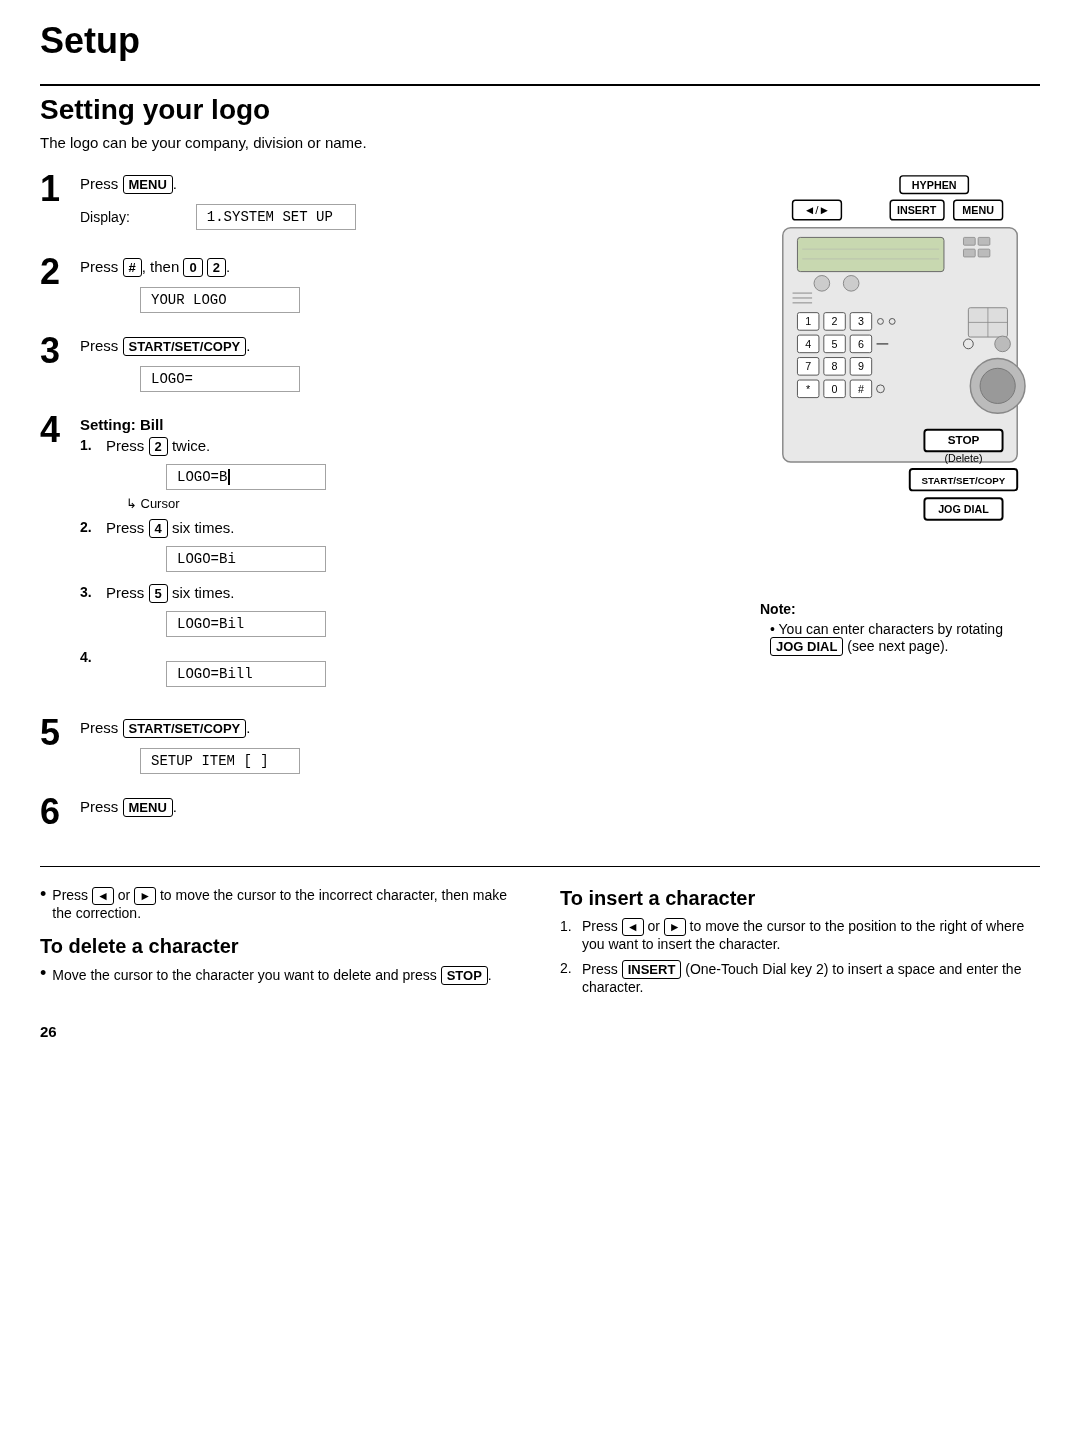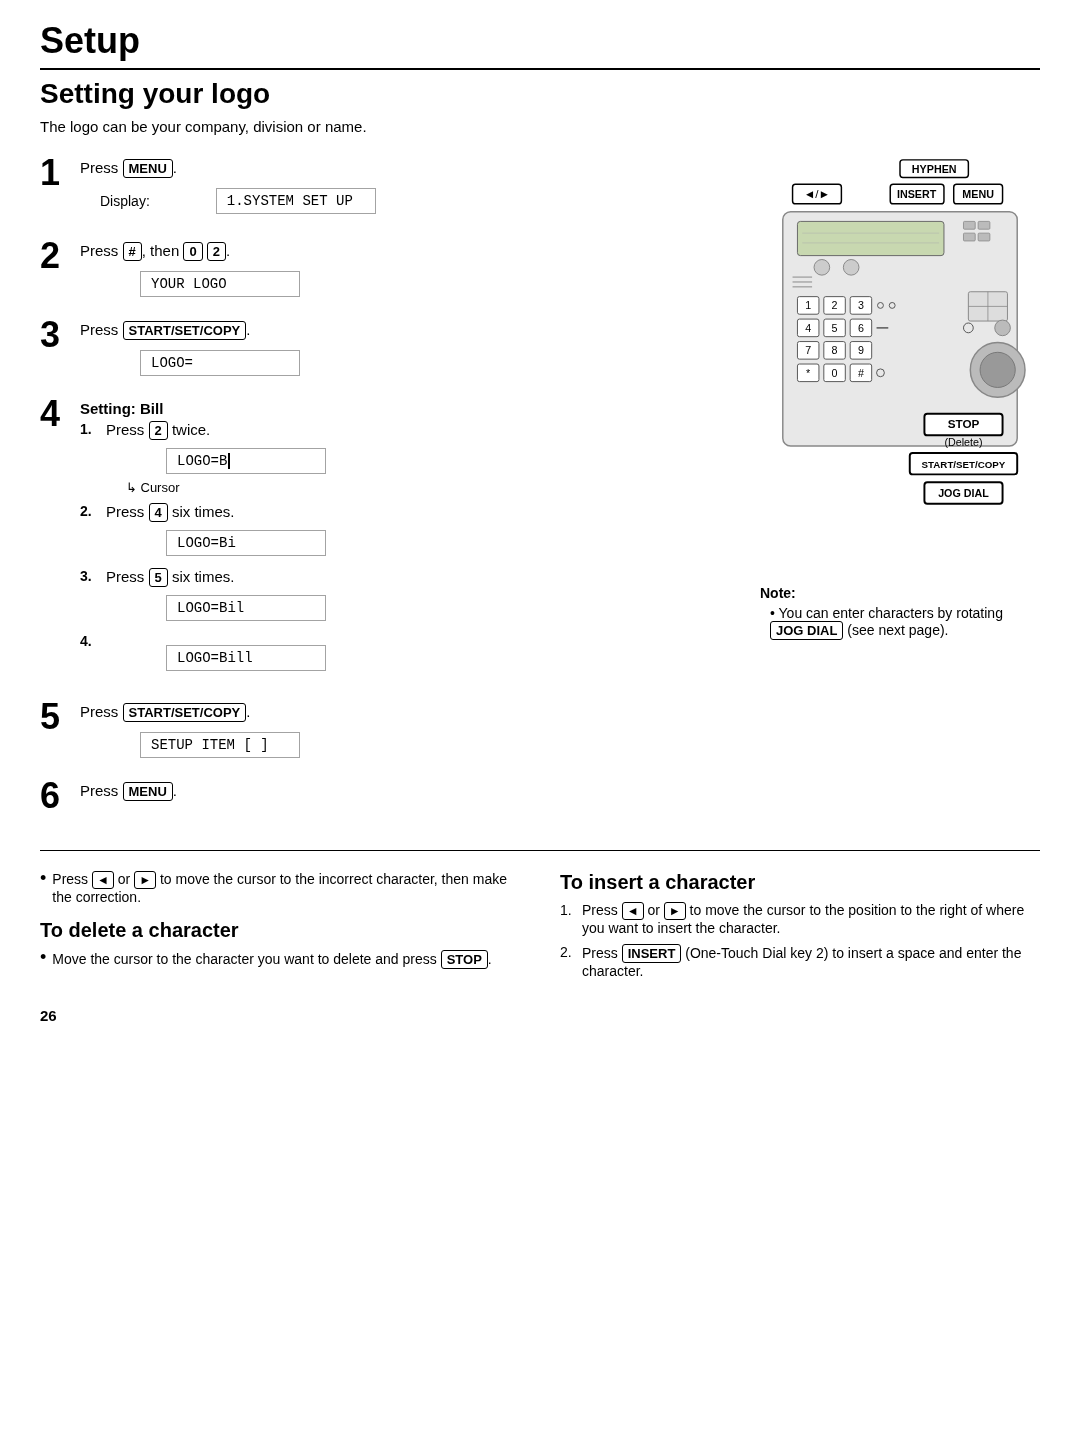--- a/index.html
+++ b/index.html
@@ -12,21 +12,21 @@
       padding: 20px 40px 40px 40px;
       font-size: 15px;
     }
 
     
     .page-title {
       font-size: 36px;
       font-weight: bold;
       margin-bottom: 8px;
       border-bottom: 2px solid #000;
-      padding-bottom: 6px;
+      padding-bottom: 22px;
     }
 
     .section-title {
       font-size: 28px;
       font-weight: bold;
       margin-bottom: 8px;
     }
 
     .subtitle {
       font-size: 15px;
@@ -81,21 +81,20 @@
       font-size: 14px;
       display: inline-block;
       min-width: 160px;
       background: #fff;
       margin: 4px 0 4px 60px;
     }
 
     .display-label {
       font-size: 14px;
       margin-right: 6px;
-      margin-left: 20px;
     }
 
     .display-row {
       display: flex;
       align-items: center;
       margin: 4px 0;
     }
 
     
     .key {

